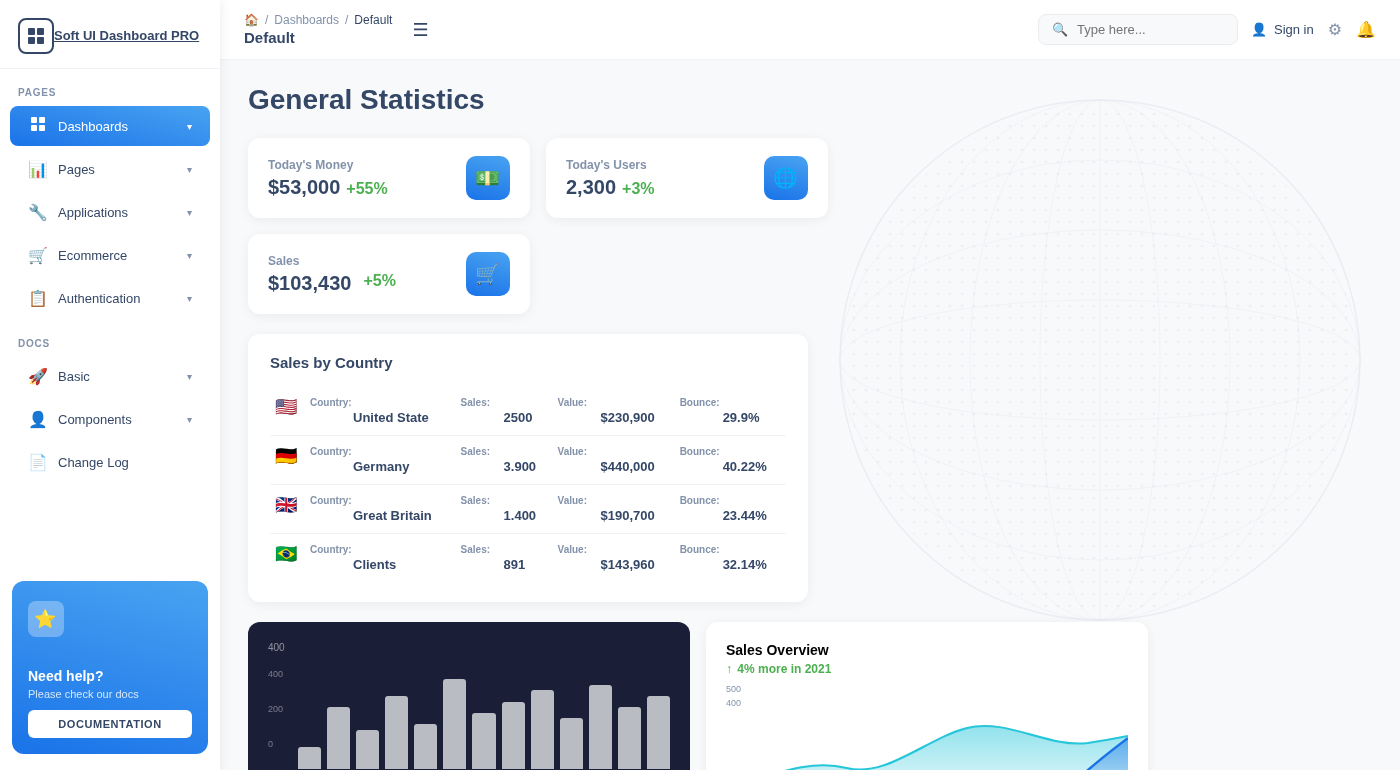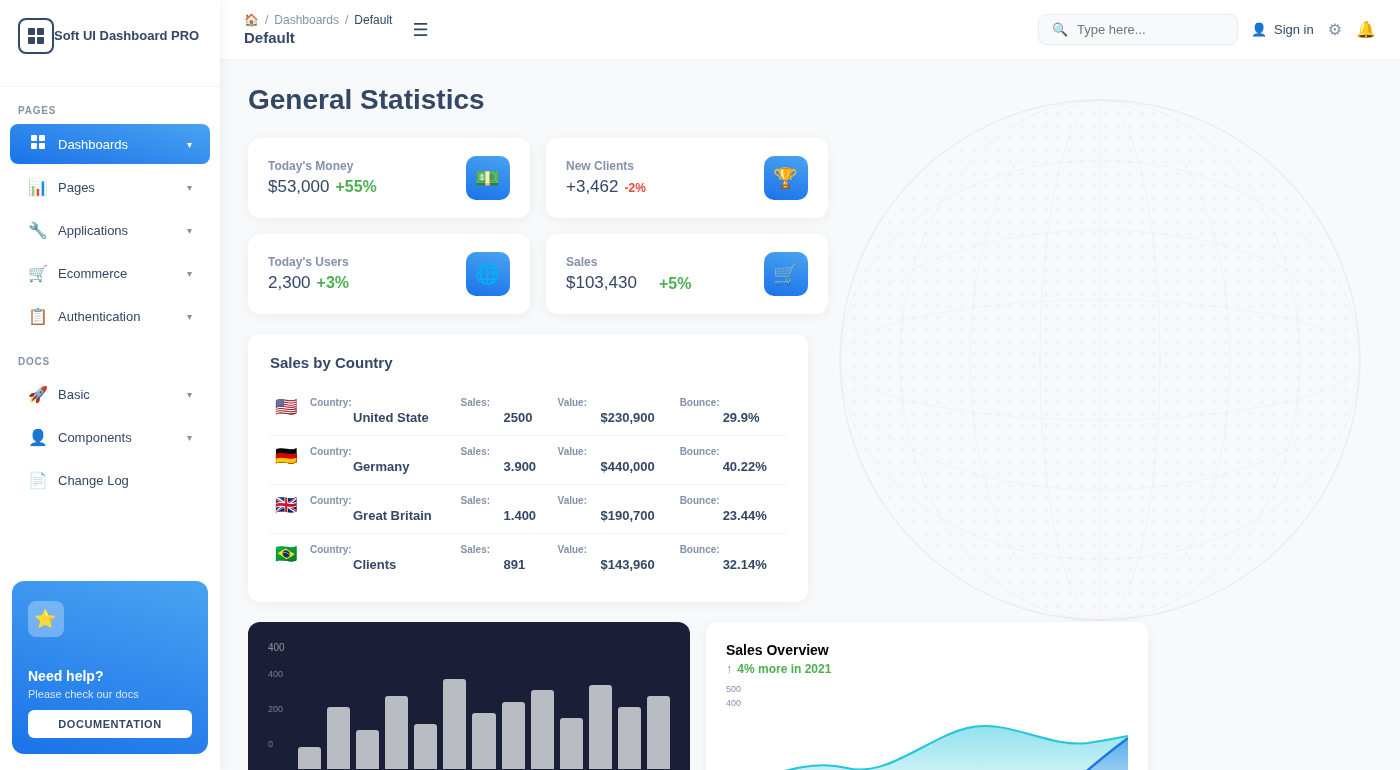--- a/index.html
+++ b/index.html
@@ -14,22 +14,23 @@
       display: flex;
       flex-direction: column;
       box-shadow: 2px 0 10px rgba(0,0,0,0.06);
       z-index: 10;
       overflow-y: auto;
     }
     .sidebar-logo {
       display: flex;
       align-items: center;
       gap: 0;
-      padding: 18px 18px 32px;
+      padding: 18px 18px 14px;
       border-bottom: 1px solid #f0f2f5;
+      text-decoration: underline;
     }
     .logo-icon {
       width: 36px; height: 36px;
       border: 2px solid #344767;
       border-radius: 8px;
       display: flex; align-items: center; justify-content: center;
       font-size: 14px; font-weight: bold; color: #344767;
     }
     .logo-text { font-size: 13px; font-weight: 700; color: #344767; line-height: 1.3; }
 
@@ -205,21 +206,21 @@
       background: #fff;
       border-radius: 12px;
       padding: 18px 20px;
       display: flex;
       align-items: center;
       justify-content: space-between;
       box-shadow: 0 2px 12px rgba(0,0,0,0.06);
     }
     .stat-card-info {}
     .stat-label { font-size: 12px; color: #8392ab; margin-bottom: 4px; font-weight: 600; }
-    .stat-value { font-size: 17px; font-weight: 400; color: #344767; }
+    .stat-value { font-size: 20px; font-weight: 700; color: #344767; }
     .stat-change.pos { color: #4caf50; font-size: 16px; font-weight: 600; }
     .stat-change.neg { color: #f44335; font-size: 12px; font-weight: 600; }
     .stat-icon-box {
       width: 44px; height: 44px;
       border-radius: 10px;
       background: linear-gradient(195deg, #49a3f1, #1a73e8);
       display: flex; align-items: center; justify-content: center;
       font-size: 20px; color: #fff;
     }
 
@@ -483,46 +484,36 @@
         <div class="stat-card-info">
           <div class="stat-label">Today's Money</div>
           <div style="display:flex;align-items:baseline;gap:6px">
             <span class="stat-value">$53,000</span>
             <span class="stat-change pos">+55%</span>
           </div>
         </div>
         <div class="stat-icon-box">💵</div>
       </div>
 
-      <div class="stat-card">
-        <div class="stat-card-info">
-          <div class="stat-label">New Clients</div>
-          <div style="display:flex;align-items:baseline;gap:6px">
-            <span class="stat-value">+3,462</span>
-            <span class="stat-change neg">-2%</span>
-          </div>
-        </div>
-        <div class="stat-icon-box">🏆</div>
-      </div>
 
       <div class="stat-card">
         <div class="stat-card-info">
           <div class="stat-label">Today's Users</div>
           <div style="display:flex;align-items:baseline;gap:6px">
             <span class="stat-value">2,300</span>
             <span class="stat-change pos">+3%</span>
           </div>
         </div>
         <div class="stat-icon-box">🌐</div>
       </div>
 
       <div class="stat-card">
         <div class="stat-card-info">
           <div class="stat-label">Sales</div>
-          <div style="display:flex;align-items:flex-end;gap:22px">
+          <div style="display:flex;align-items:flex-start;gap:12px">
             <span class="stat-value">$103,430</span>
             <span class="stat-change pos">+5%</span>
           </div>
         </div>
         <div class="stat-icon-box">🛒</div>
       </div>
     </div>
 
     <div class="sales-country-card">
       <div class="section-title">Sales by Country</div>

